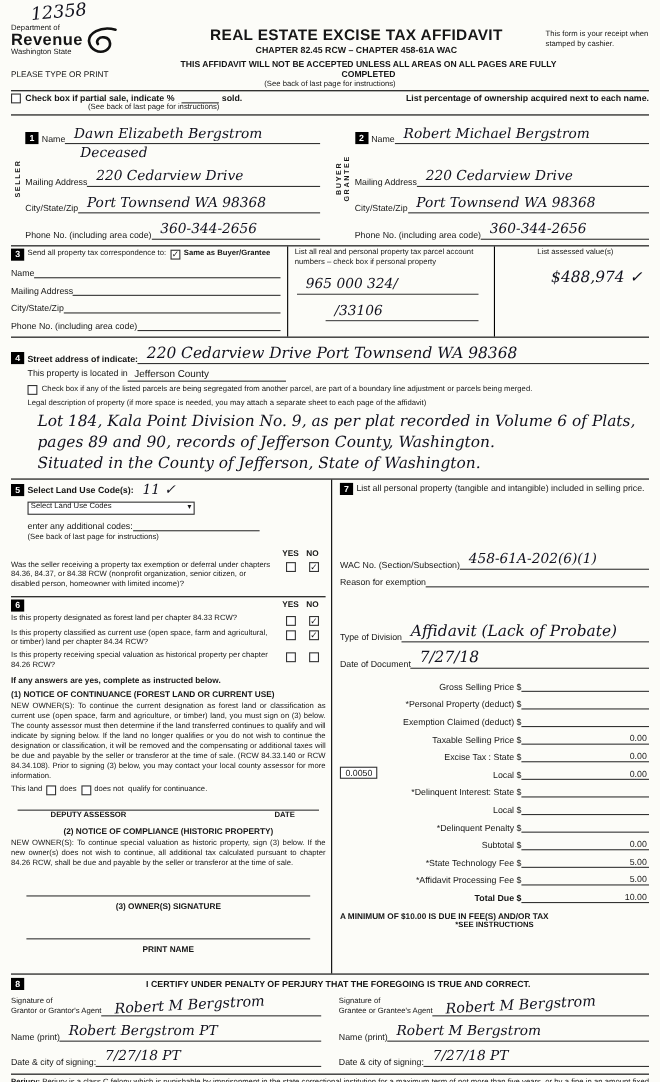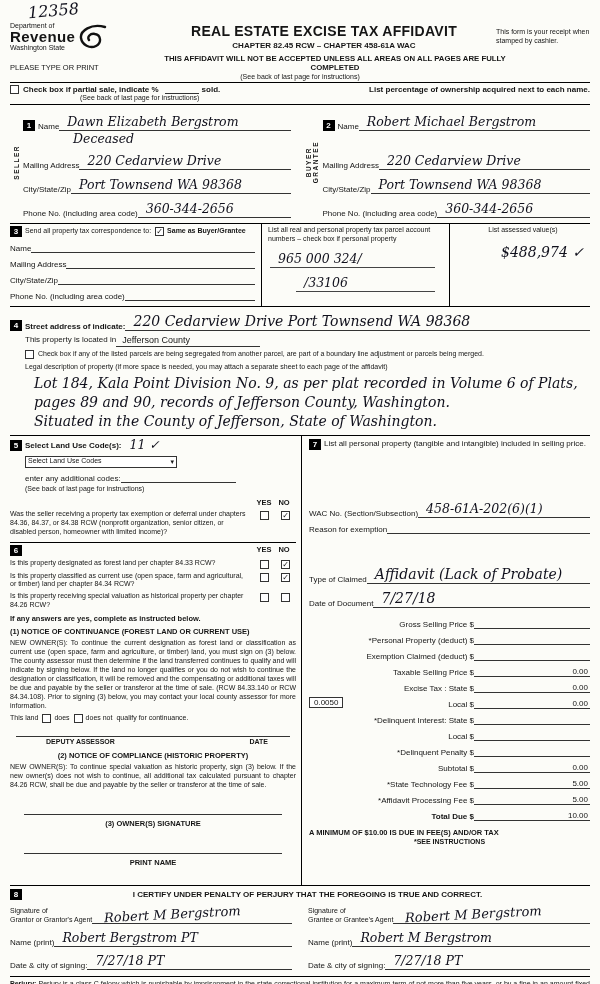--- a/index.html
+++ b/index.html
@@ -342,21 +342,21 @@
       <div class="row frow">
         <span class="lbl8">WAC No. (Section/Subsection)</span>
         <span class="fill"><span class="hw hwv">458-61A-202(6)(1)</span></span>
       </div>
       <div class="row frow">
         <span class="lbl8">Reason for exemption</span>
         <span class="fill"></span>
       </div>
       <div class="gapzone"></div>
       <div class="row frow">
-        <span class="lbl8">Type of Claimed</span>
+        <span class="lbl8">Type of Division</span>
         <span class="fill"><span class="hw hwbig">Affidavit (Lack of Probate)</span></span>
       </div>
       <div class="row frow">
         <span class="lbl8">Date of Document</span>
         <span class="fill"><span class="hw hwbig">7/27/18</span></span>
       </div>
 
       <div style="margin-top:5px;">
         <div class="mrow">
           <span class="mlbl">Gross Selling Price $</span>

